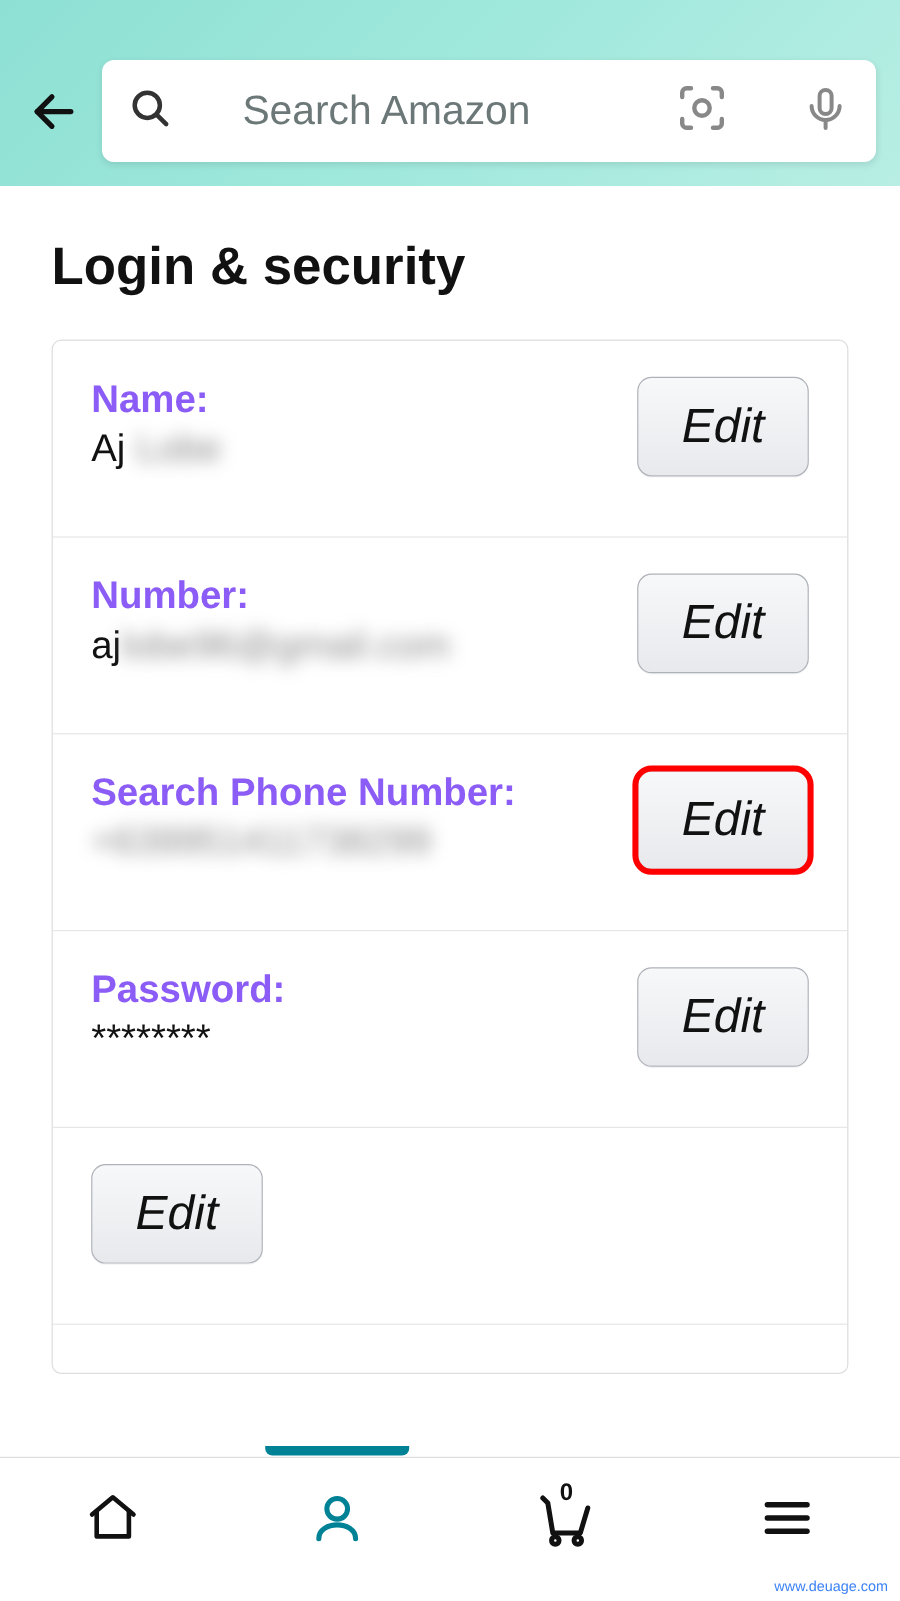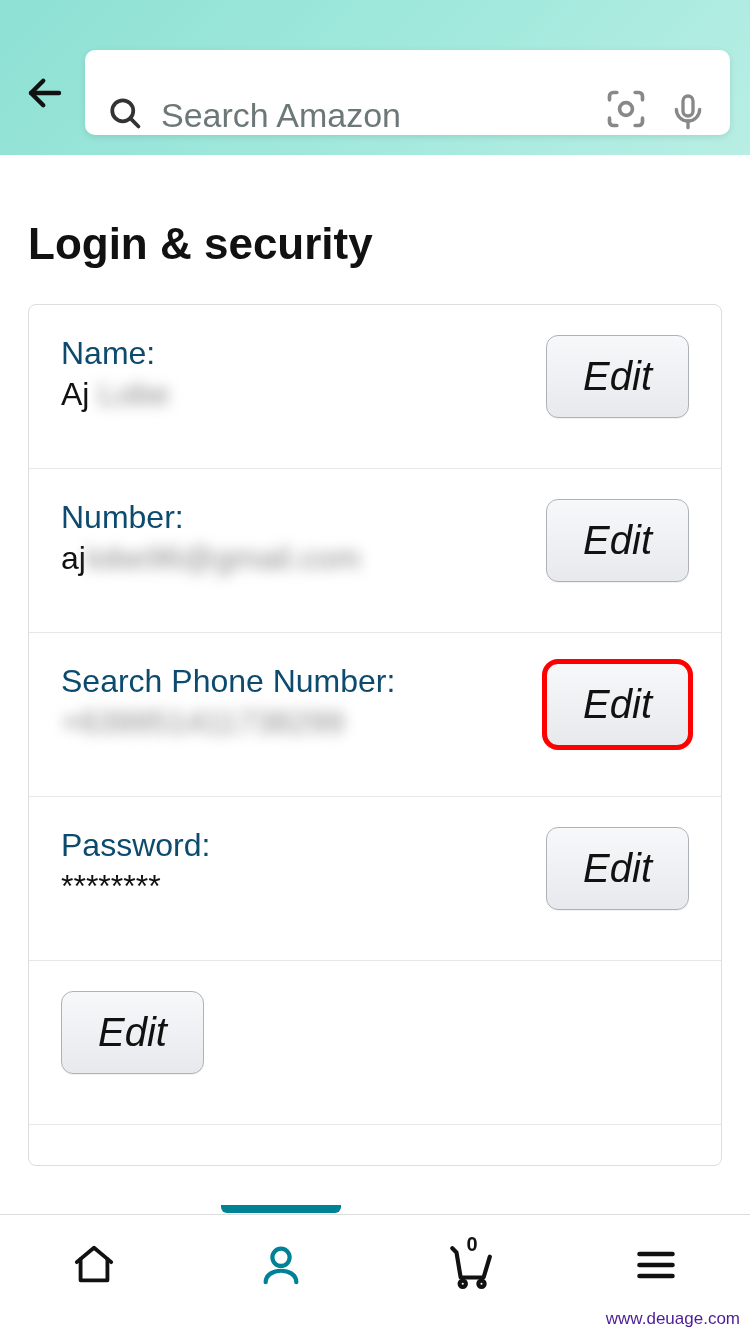--- a/index.html
+++ b/index.html
@@ -25,40 +25,40 @@
       align-items: center;
       justify-content: center;
       color: #111;
     }
     .search-bar {
       flex: 1;
       background: #fff;
       border-radius: 10px;
       height: 85px;
       display: flex;
-      align-items: flex-end;
+      align-items: center;
       padding: 0 22px;
       box-shadow: 0 2px 6px rgba(0,0,0,0.1);
+      gap: 41px;
     }
     .search-icon {
       color: #333;
       margin-right: 18px;
     }
     .search-placeholder {
       flex: 1;
       font-size: 34px;
       color: #6c7778;
     }
     .camera-icon, .mic-icon {
       color: #888;
       margin-left: 20px;
     }
     .content {
-      padding: 28px;
-      margin-top: 36px;
+      padding: 43px;
     }
     .page-title {
       font-size: 44px;
       font-weight: 700;
       color: #111;
       margin-bottom: 35px;
     }
     .settings-card {
       border: 1px solid #ddd;
       border-radius: 8px;
@@ -69,22 +69,22 @@
       border-bottom: 1px solid #e7e7e7;
       display: flex;
       justify-content: space-between;
       align-items: flex-start;
       gap: 20px;
     }
     .settings-row:last-child { border-bottom: none; }
     .row-text { flex: 1; }
     .row-label {
       font-size: 32px;
-      font-weight: 400;
-      color: #0c4a6e;
+      font-weight: 700;
+      color: #8b5cf6;
       margin-bottom: 4px;
     }
     .row-value {
       font-size: 32px;
       color: #111;
       font-weight: 400;
     }
     .row-value.blurred {
       filter: blur(7px);
       color: #888;
@@ -158,22 +158,22 @@
       left: 50%;
       transform: translateX(-20%);
       font-size: 20px;
       font-weight: 700;
       color: #111;
     }
     .watermark {
       position: absolute;
       bottom: 5px;
       right: 10px;
-      font-size: 17px;
-      color: #4c1d95;
+      font-size: 12px;
+      color: #3b82f6;
     }
   </style>
 </head>
 <body>
 
 <div class="header">
   <div class="back-arrow">
     <svg width="42" height="42" viewBox="0 0 24 24" fill="none" stroke="currentColor" stroke-width="2.5" stroke-linecap="round" stroke-linejoin="round">
         <line x1="20" y1="12" x2="4" y2="12"></line>
         <polyline points="11 19 4 12 11 5"></polyline>

